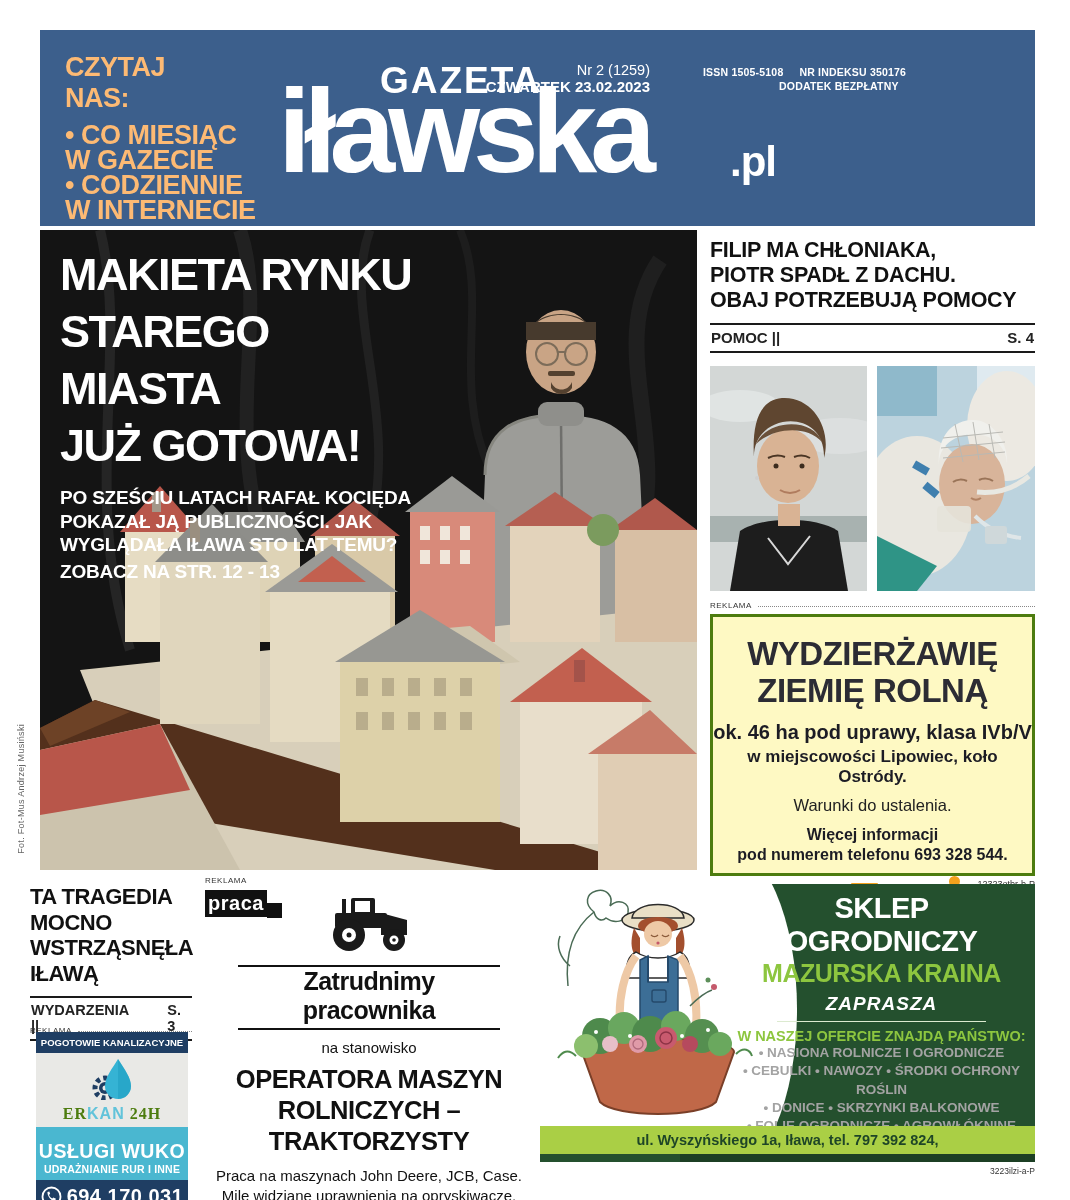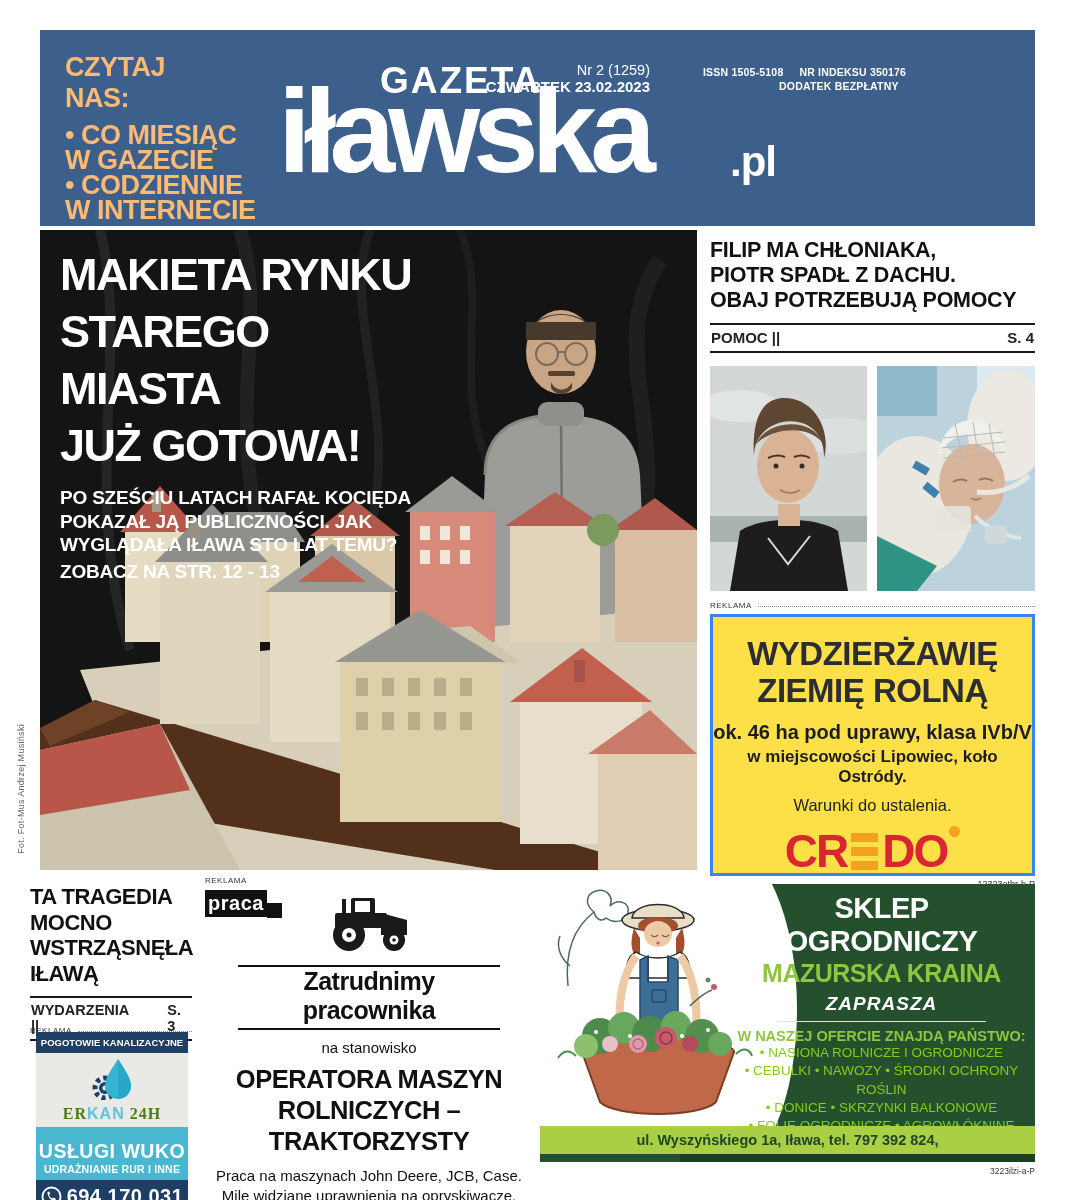--- a/index.html
+++ b/index.html
@@ -36,22 +36,22 @@
 
   
   .right-col{position:absolute;left:710px;top:238px;width:325px;}
   .help-headline div{font-size:21.5px;font-weight:800;line-height:25px;color:#111;letter-spacing:-0.3px;}
   .section-bar{border-top:2.5px solid #1a1a1a;border-bottom:2.5px solid #1a1a1a;margin-top:10px;
                padding:4px 1px 5px;display:flex;justify-content:space-between;font-size:15px;font-weight:800;color:#222;gap:35px;}
   .photos{display:flex;gap:10px;margin-top:13px;}
   .reklama-row{display:flex;align-items:center;gap:6px;font-size:8px;color:#333;letter-spacing:0.5px;margin-top:10px;}
   .reklama-row .dots{flex:1;border-bottom:1px dotted #888;height:1px;}
 
-  .lease-ad{margin-top:4px;border:3px solid #3b82f6;height:262px;text-align:center;padding-top:18px;
-            box-sizing:border-box;background:#fde047;}
+  .lease-ad{margin-top:4px;border:3px solid #4d7c0f;height:262px;text-align:center;padding-top:18px;
+            box-sizing:border-box;background:#fef9c3;}
   .lease-title div{font-size:33px;font-weight:800;color:#2c2c34;line-height:37px;letter-spacing:-0.5px;}
   .lease-b1{font-size:20px;font-weight:800;color:#1c1c24;margin-top:12px;}
   .lease-b2{font-size:17px;font-weight:800;color:#1c1c24;margin-top:3px;}
   .lease-p{font-size:16.5px;color:#222;margin-top:9px;}
   .lease-more{font-size:16px;font-weight:800;color:#1c1c24;margin-top:10px;line-height:20px;}
   .credo{margin-top:13px;display:flex;justify-content:center;align-items:center;}
   .credo-txt{font-size:46px;font-weight:800;color:#d92632;letter-spacing:-2px;line-height:1;}
   .credo-e{display:inline-flex;flex-direction:column;gap:5px;margin:0 4px;}
   .credo-e span{width:27px;height:9px;background:#f4a11d;border-radius:1px;}
   .credo-dot{width:11px;height:11px;border-radius:50%;background:#f4a11d;align-self:flex-start;margin:-2px 0 0 2px;}
@@ -93,21 +93,21 @@
   .garden-ad{position:absolute;left:540px;top:884px;width:495px;height:278px;background:#24502e;overflow:hidden;}
   .garden-white{position:absolute;left:0;top:0;width:182px;height:242px;background:#fff;}
   .garden-curve{position:absolute;left:112px;top:-40px;width:145px;height:330px;background:#fff;border-radius:50%;}
   .garden-illu{position:absolute;left:0;top:2px;z-index:2;}
   .garden-content{position:absolute;left:196px;right:8px;top:8px;text-align:center;z-index:1;}
   .garden-title{font-size:29px;font-weight:800;color:#fff;letter-spacing:-0.5px;}
   .garden-subtitle{font-size:25px;font-weight:800;color:#8dc63f;margin-top:1px;letter-spacing:-0.5px;}
   .garden-invite{font-size:19px;font-weight:800;font-style:italic;color:#fff;margin-top:5px;letter-spacing:1px;}
   .garden-line{width:72%;margin:6px auto 0;border-top:1.5px solid #dcead0;}
   .garden-offer{font-size:14.5px;font-weight:800;color:#8dc63f;margin-top:6px;}
-  .garden-items div{font-size:13.5px;font-weight:400;color:#84cc16;line-height:18.3px;}
+  .garden-items div{font-size:13.5px;font-weight:700;color:#a3a3a3;line-height:18.3px;}
   .garden-address{position:absolute;left:0;right:0;bottom:8px;height:28px;background:#aacf45;color:#1e4527;
                   font-weight:800;font-size:14.5px;text-align:center;line-height:28px;z-index:3;}
   .garden-strip{position:absolute;right:0;bottom:0;width:355px;height:8px;background:#1c3f24;z-index:4;}
   .garden-code{position:absolute;left:540px;top:1166px;width:495px;text-align:right;font-size:8.5px;color:#333;}
 </style>
 </head>
 <body>
 
 <div class="page">
 
@@ -300,20 +300,24 @@
     </div>
 
     <div class="lease-ad">
       <div class="lease-title">
         <div>WYDZIERŻAWIĘ</div>
         <div>ZIEMIĘ ROLNĄ</div>
       </div>
       <div class="lease-b1">ok. 46 ha pod uprawy, klasa IVb/V</div>
       <div class="lease-b2">w miejscowości Lipowiec, koło Ostródy.</div>
       <div class="lease-p">Warunki do ustalenia.</div>
+      <div class="lease-more">
+        <div>Więcej informacji</div>
+        <div>pod numerem telefonu 693 328 544.</div>
+      </div>
       <div class="credo">
         <span class="credo-txt">CR</span>
         <span class="credo-e">
             <span></span>
             <span></span>
             <span></span>
           </span>
         <span class="credo-txt">DO</span>
         <span class="credo-dot"></span>
       </div>

